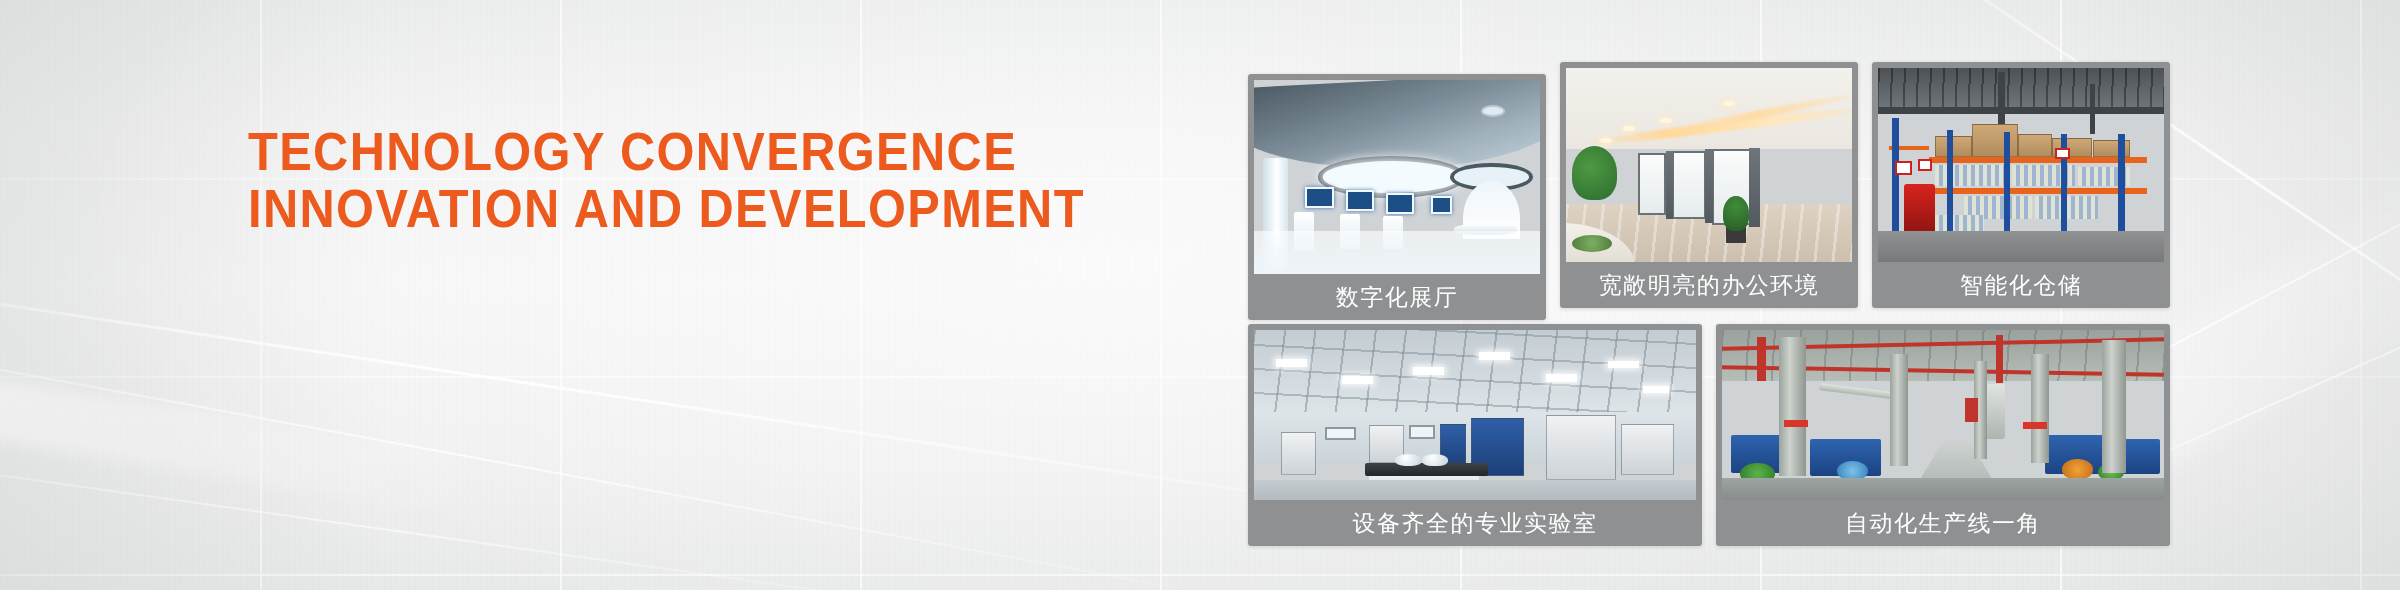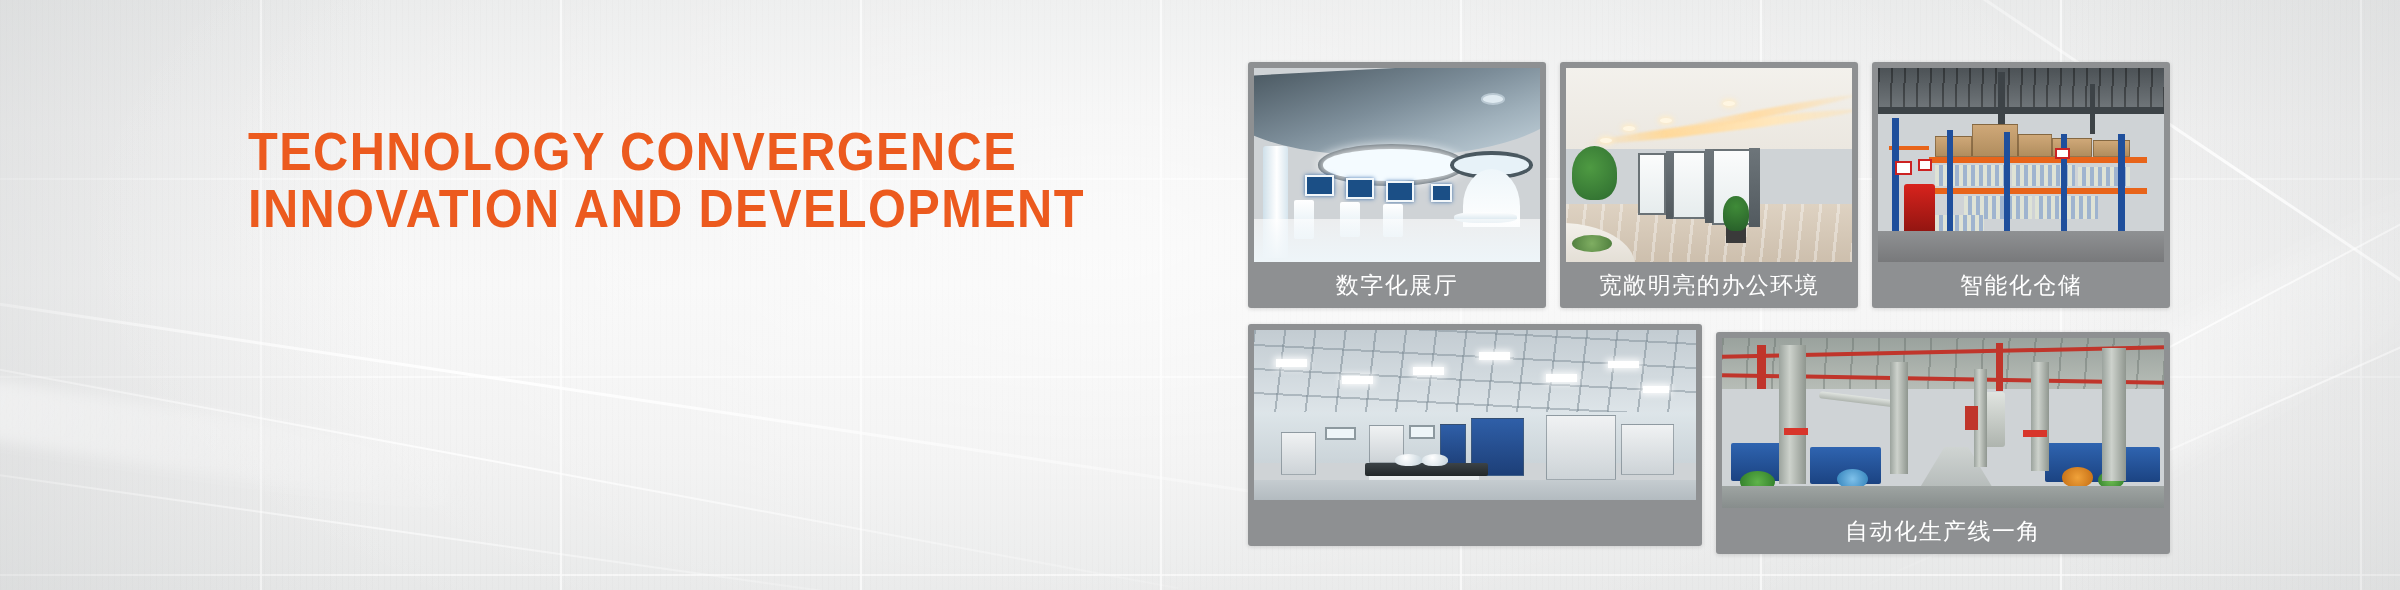--- a/index.html
+++ b/index.html
@@ -82,26 +82,26 @@
     border-radius:3px;
     box-shadow:0 1px 4px rgba(0,0,0,.14);
     overflow:hidden;
   }
   .card .photo{position:relative;width:100%;height:calc(100% - 46px);overflow:hidden;background:#cfd3d6;}
   .card .cap{
     height:46px;line-height:46px;text-align:center;color:#ffffff;
     font-size:23px;letter-spacing:1.5px;white-space:nowrap;
   }
   
-  .c1{left:0;       top:0;  width:298px;height:246px;}
+  .c1{left:0;       top:12px;  width:298px;height:246px;}
   .c2{left:312px;   top:0;  width:298px;height:246px;}
   .c3{left:624px;   top:0;  width:298px;height:246px;}
   
   .c4{left:0;       top:262px;width:454px;height:222px;}
-  .c5{left:468px;   top:262px;width:454px;height:222px;margin-top:8px;}
+  .c5{left:468px;   top:262px;width:454px;height:222px;}
 
   
   .p-showroom{background:linear-gradient(180deg,#5e6d78 0%,#7e8c96 18%,#cfdce6 42%,#eaf3f8 62%,#dfeaf1 100%);}
   .p-showroom .ceil{position:absolute;left:-10%;top:0;width:120%;height:46%;
     background:linear-gradient(165deg,#48565f,#7c8d99 45%,#9fb0bb 70%,#c4d3dc);
     border-bottom-left-radius:60% 70%;border-bottom-right-radius:45% 60%;transform:rotate(-3deg);}
   .p-showroom .ring{position:absolute;left:24%;top:42%;width:48%;height:16%;
     border-radius:50%;background:#f4fbff;box-shadow:0 0 10px 5px rgba(255,255,255,.75),0 0 0 5px #3f4c55;}
   .p-showroom .ring2{position:absolute;left:70%;top:45%;width:26%;height:10%;
     border-radius:50%;background:#e7f2f8;box-shadow:0 0 0 4px #4a5860;}
@@ -417,20 +417,21 @@
           <div class="eq e-blue q3"></div>
         <div class="eq e-blue q4"></div>
           <div class="eq e-gray q5"></div>
           <div class="eq e-gray q6"></div>
         <div class="benchleg"></div>
           <div class="bench"></div>
         <div class="dome dm1"></div>
           <div class="dome dm2"></div>
         <div class="floor"></div>
       </div>
+      <div class="cap">设备齐全的专业实验室</div>
     </div>
 
     <div class="card c5">
       <div class="photo p-fac">
         <div class="roof"></div>
         <div class="pipe pp1"></div>
           <div class="pipe pp2"></div>
         <div class="pipe pp3"></div>
           <div class="pipe pp4"></div>
           <div class="pipe pp5"></div>

